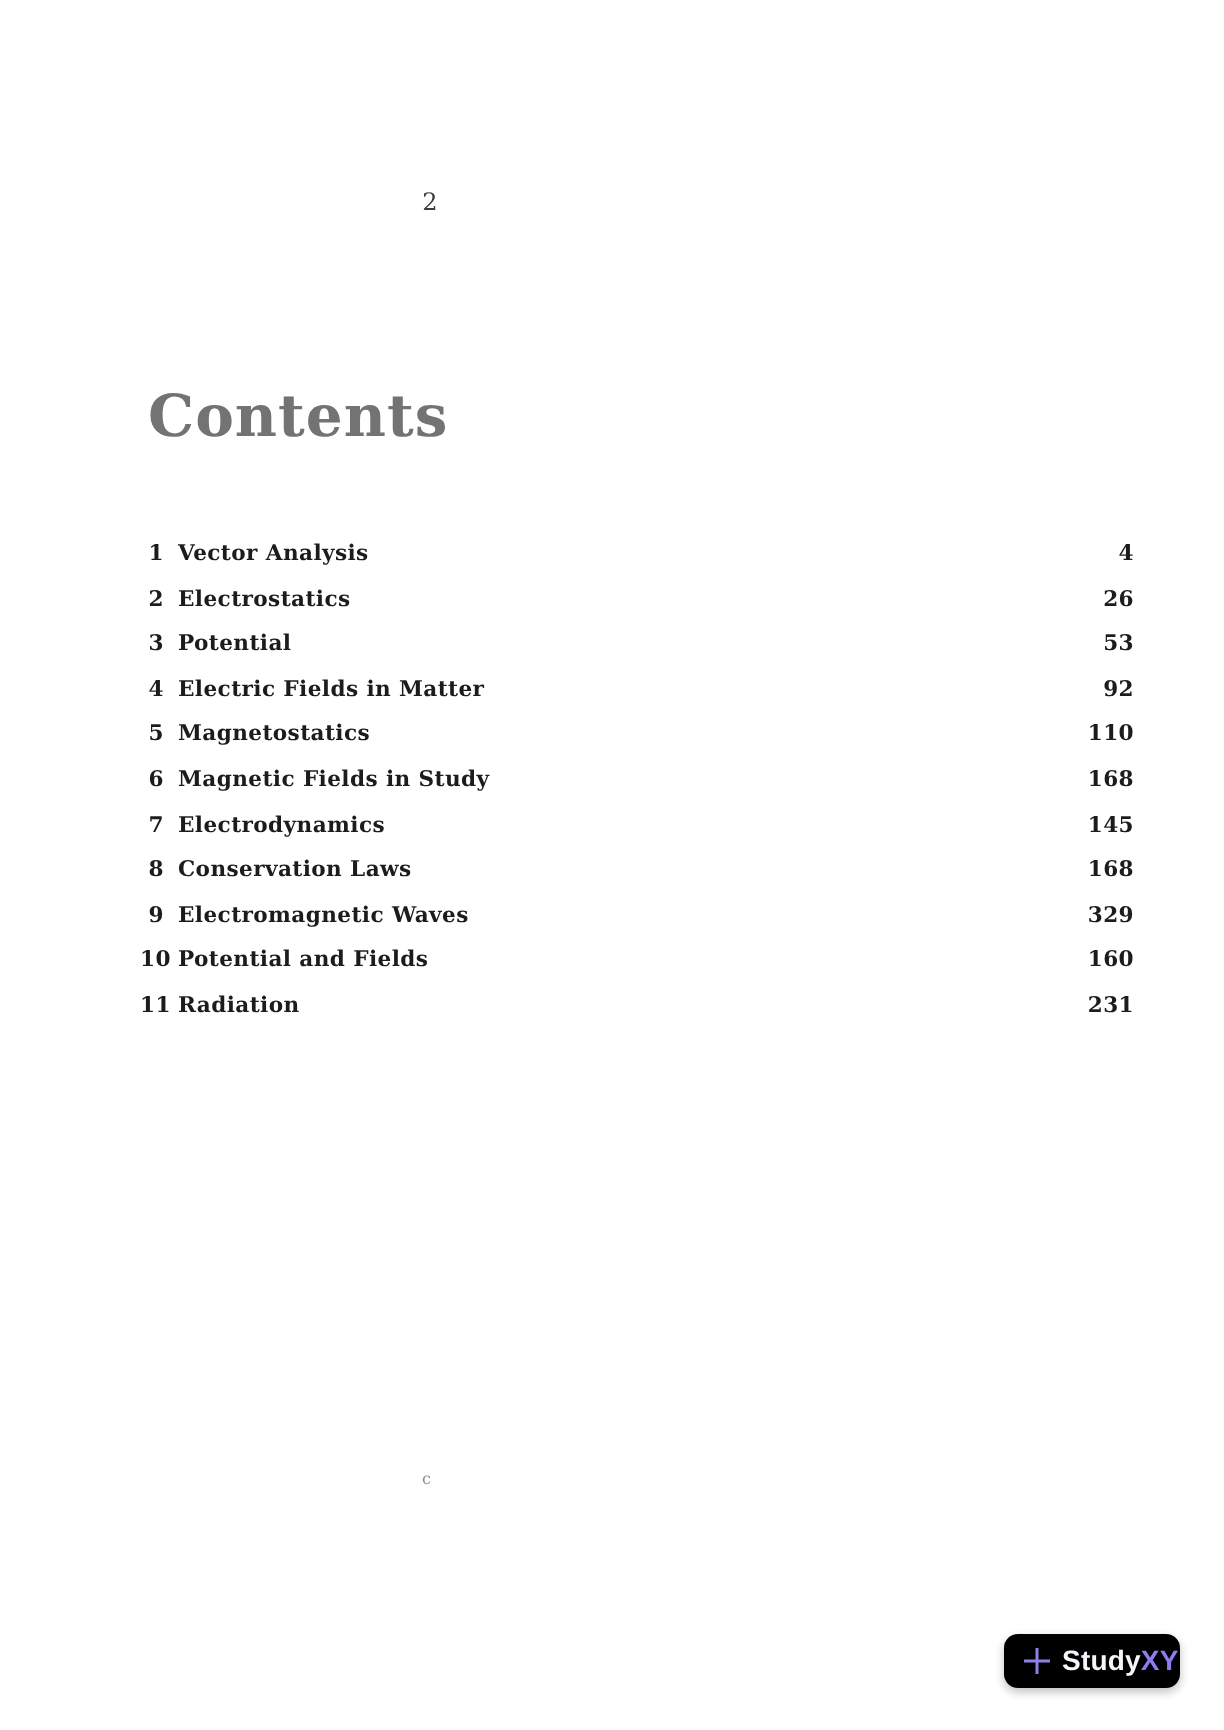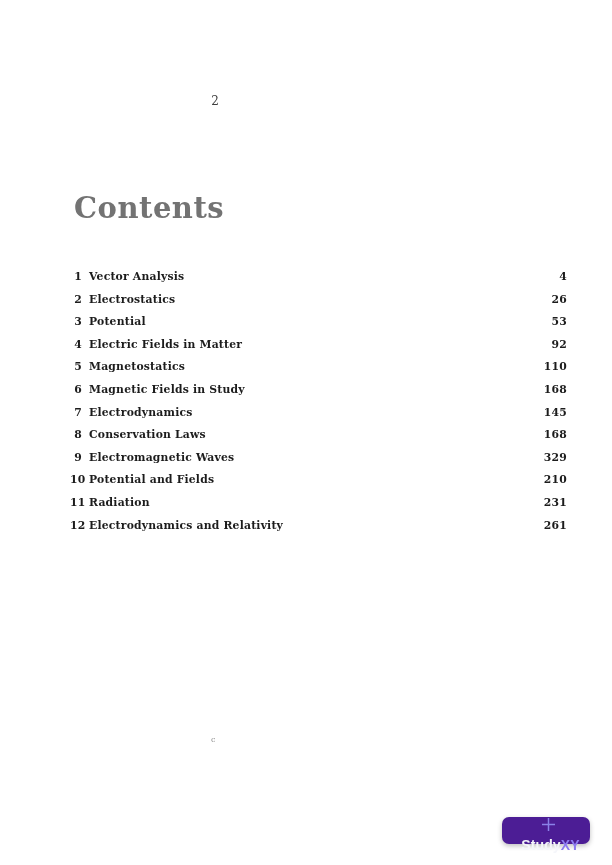--- a/index.html
+++ b/index.html
@@ -159,39 +159,34 @@
 
     <div class="toc-row">
       <span class="num">9</span>
       <span class="title">Electromagnetic Waves</span>
       <span class="pagenum">329</span>
     </div>
 
     <div class="toc-row">
       <span class="num">10</span>
       <span class="title">Potential and Fields</span>
-      <span class="pagenum">210</span>
+      <span class="pagenum">160</span>
     </div>
 
     <div class="toc-row">
       <span class="num">11</span>
       <span class="title">Radiation</span>
       <span class="pagenum">231</span>
     </div>
 
-    <div class="toc-row">
-      <span class="num">12</span>
-      <span class="title">Electrodynamics and Relativity</span>
-      <span class="pagenum">261</span>
-    </div>
   </div>
 
   <div class="footer-mark">c</div>
 
-  <div class="brand-badge" id="brand-badge" style="background: #4c1d95; flex-direction: column;">
+  <div class="brand-badge" id="brand-badge" style="background: #000000;">
     <svg class="plus" viewBox="0 0 15 15">
       <line id="plus-h" x1="1" y1="7.5" x2="14" y2="7.5" stroke-width="1.5" stroke="#8a82e8"></line>
       <line id="plus-v" x1="7.5" y1="1" x2="7.5" y2="14" stroke-width="1.5" stroke="#8a82e8"></line>
     </svg>
     <span class="brand-text"><span id="brand-study" style="color: rgb(245, 246, 250);">Study</span><span id="brand-xy" style="color: rgb(141, 124, 240);">XY</span></span>
   </div>
 
 </div>
 
 </body></html>

